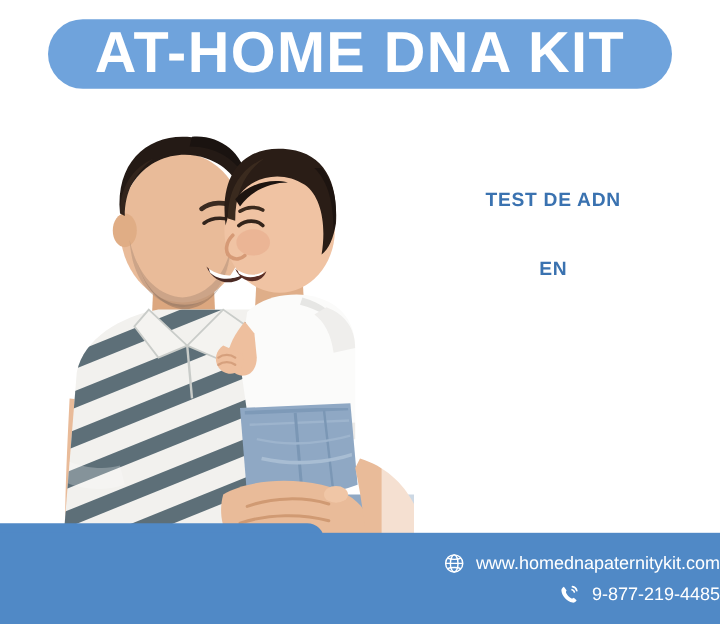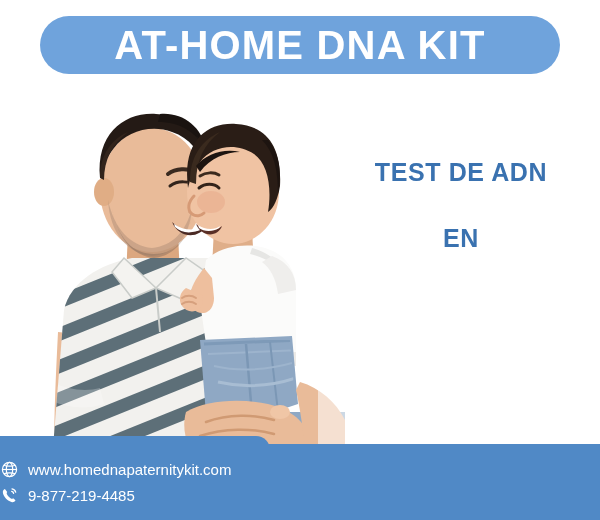--- a/index.html
+++ b/index.html
@@ -27,21 +27,21 @@
     height: 58px;
     background: #6fa3dc;
     border-radius: 29px;
     display: flex;
     align-items: center;
     justify-content: center;
     box-sizing: border-box;
   }
   #header-title {
     color: #ffffff;
-    font-size: 40px;
+    font-size: 48px;
     font-weight: bold;
     letter-spacing: 1.2px;
     line-height: 1;
     white-space: nowrap;
     font-family: "Liberation Sans", sans-serif;
   }
 
   
   #photo {
     position: absolute;
@@ -56,21 +56,21 @@
   
   #headline-block {
     position: absolute;
     left: 330px;
     top: 160px;
     width: 262px;
     text-align: center;
   }
   .headline-line {
     color: #3a72b0;
-    font-size: 25px;
+    font-size: 16px;
     font-weight: bold;
     letter-spacing: 0.6px;
     line-height: 1;
     font-family: "Liberation Sans", sans-serif;
     white-space: nowrap;
   }
   #headline-line-1 { margin-bottom: 41px; }
   #headline-line-2 { margin-bottom: 19px; }
 
   
@@ -93,21 +93,21 @@
   }
   #footer-rows {
     position: absolute;
     left: 0;
     top: 444px;
     width: 600px;
     height: 76px;
     display: flex;
     flex-direction: column;
     justify-content: center;
-    align-items: flex-start;
+    align-items: flex-end;
     gap: 7px;
   }
   .footer-row {
     display: flex;
     align-items: center;
     justify-content: center;
     gap: 10px;
   }
   .footer-item {
     display: flex;

